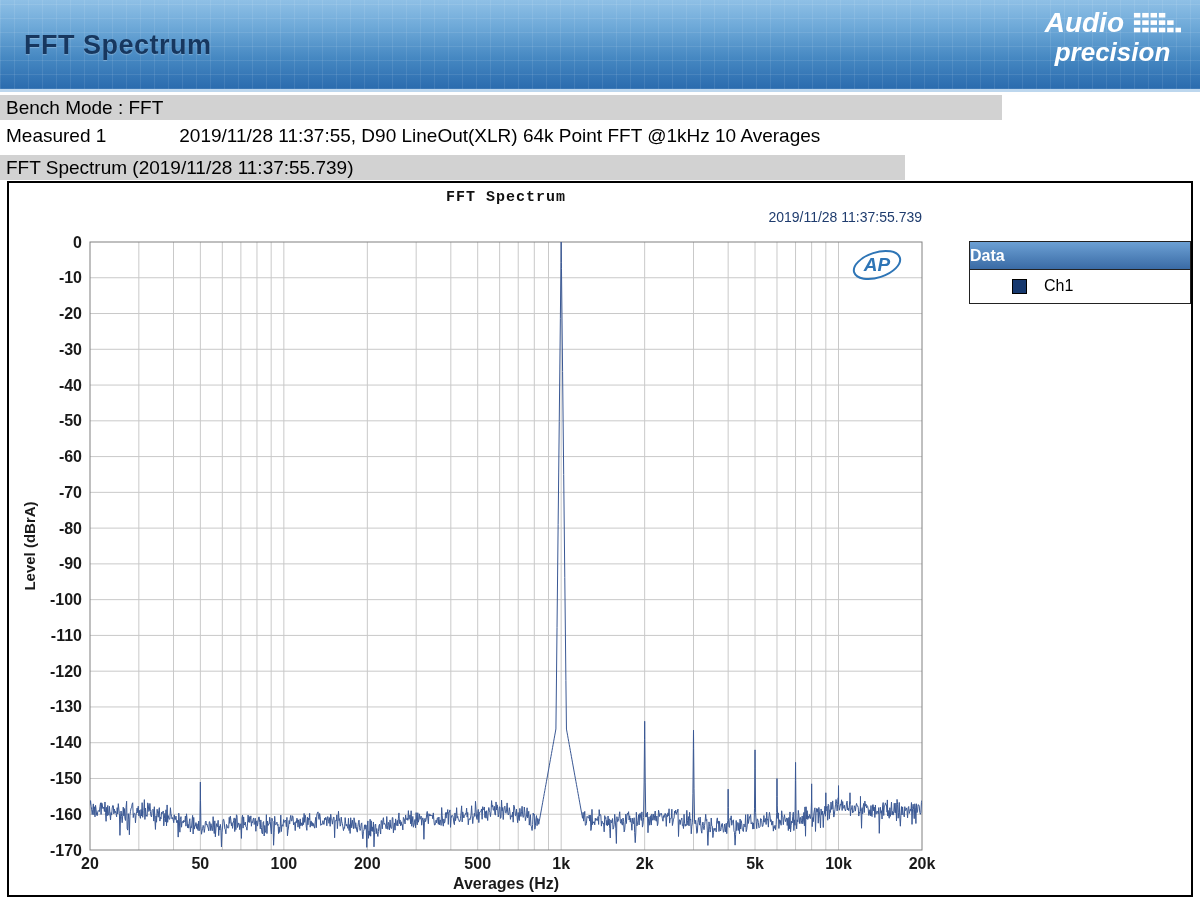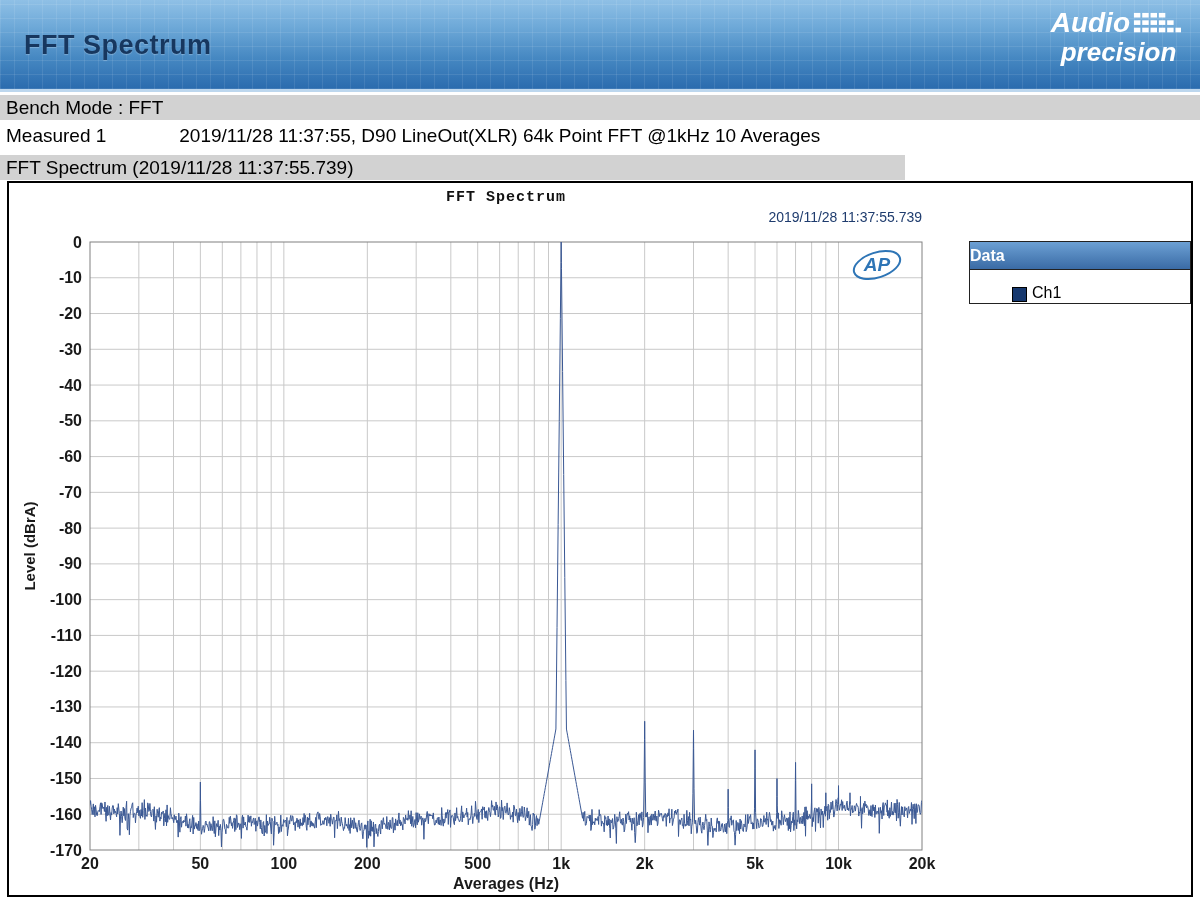--- a/index.html
+++ b/index.html
@@ -15,31 +15,31 @@
       repeating-linear-gradient(0deg, rgba(255,255,255,.09) 0 1px, transparent 1px 14px),
       linear-gradient(180deg, #8fc0e6 0%, #6ea9d8 30%, #4688c2 65%, #2a6bae 100%);
     border-bottom:3px solid #bdd7ee;
   }
   .banner-title {
     position:absolute; left:24px; top:30px;
     font-weight:bold; font-size:27px; color:#17375f; letter-spacing:.5px;
     text-shadow:0 1px 1px rgba(255,255,255,.25);
   }
   .ap-logo { position:absolute; right:16px; top:10px; color:#fff; font-style:italic; font-weight:bold; }
-  .ap-row { display:flex; align-items:center; }
+  .ap-row { display:flex; align-items:center; gap:6px; }
   .ap-word1 { font-size:28px; line-height:26px; }
   .ap-word2 { display:block; font-size:26px; line-height:26px; margin-top:3px; margin-left:10px; }
   .ap-bars { margin-top:2px; }
 
   
   .info-bar {
     position:absolute; left:0; height:25px; background:#d2d2d2;
     font-size:19px; line-height:25px; color:#000; padding-left:6px; white-space:nowrap;
   }
-  .bar-bench { top:95px; width:1200px; }
+  .bar-bench { top:95px; width:1002px; }
   .measured-line {
     position:absolute; left:0; top:122px; width:956px; height:28px;
     font-size:19px; line-height:28px; color:#000; padding-left:6px; white-space:nowrap;
   }
   .measured-label { display:inline-block; width:168px; }
   .bar-section { top:155px; width:905px; }
 
   
   .chart-panel {
     position:absolute; left:7px; top:181px; width:1186px; height:716px;
@@ -69,21 +69,21 @@
   .legend {
     position:absolute; left:960px; top:58px; width:222px; height:63px;
     border:1px solid #222; background:#fff;
   }
   .legend-header {
     height:28px; line-height:28px; 
     font-weight:bold; font-size:16px; color:#fff;
     background:linear-gradient(180deg,#6ca0d4,#3a6ba5);
     border-bottom:1px solid #222;
   }
-  .legend-row { height:32px; display:flex; align-items:flex-end; padding-left:42px; gap:5px; }
+  .legend-row { height:32px; display:flex; align-items:center; padding-left:42px; gap:17px; }
   .legend-swatch { width:15px; height:15px; border:1px solid #000; display:inline-block; }
   .legend-label { font-size:16px; color:#000; }
 </style>
 </head>
 <body>
 
 <div class="page">
 
   <header class="banner">
     <div class="banner-title">FFT Spectrum</div>

